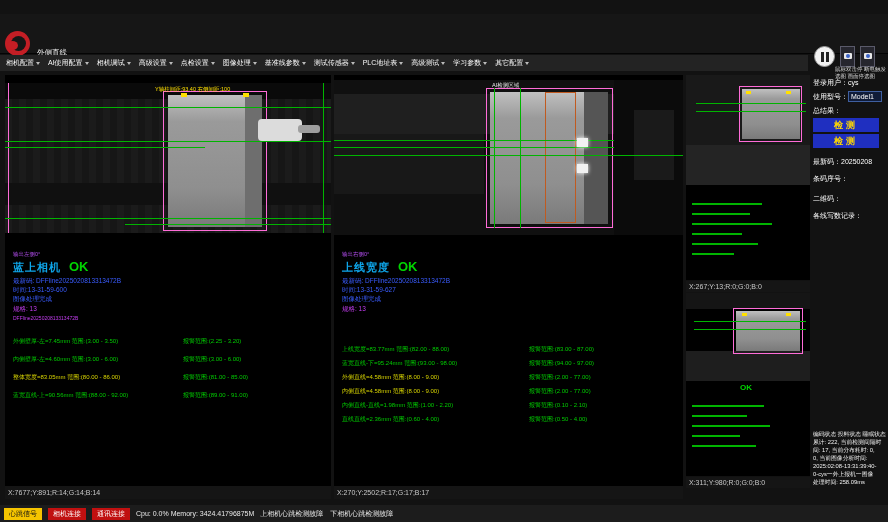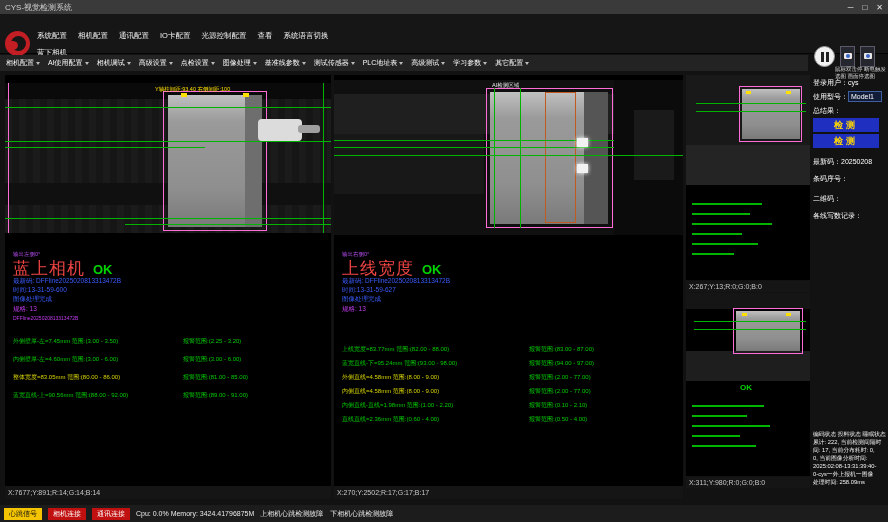--- a/index.html
+++ b/index.html
@@ -24,21 +24,21 @@
 .hint{position:absolute;left:835px;top:66px;width:52px;font-size:5.5px;line-height:6.5px;color:#d8d8d8}
 .cam{position:absolute;background:#000}
 .photo{position:absolute;overflow:hidden}
 .hl{position:absolute;height:1px;background:#00b400}
 .vl{position:absolute;width:1px;background:#00b400}
 .pinkline{position:absolute;width:1px;background:#ff6cd8}
 .pinkbox{position:absolute;border:1px solid #ff6cd8}
 .orangebox{position:absolute;border:1px solid #c05a20}
 .coords{position:absolute;height:13px;background:#151515;color:#c8c8c8;font-size:7px;line-height:13px;padding-left:3px}
 .sig{color:#b44df0;font-size:5.5px}
-.camtitle{font-size:17px;font-weight:normal;color:#ef4444;letter-spacing:1px}
+.camtitle{font-size:11px;font-weight:bold;color:#0ea5e9;letter-spacing:1px}
 .camok{font-size:13px;font-weight:bold;color:#00d400;margin-left:8px}
 .bline{color:#3a5cff;font-size:6.5px}
 .specline{color:#c33df0;font-size:6.5px}
 .mrow,.malarm{position:absolute;font-size:6px;color:#00cc00;white-space:nowrap}
 .mrow.warn{color:#d8d400}
 .product{position:absolute;background:linear-gradient(180deg,#c0c0c0 0,#9a9a9a 20%,#8f8f8f 70%,#7a7a7a 100%)}
 .ytext{color:#ffe000}
 .side{position:absolute;left:813px;top:78px;width:75px;height:410px;font-size:7px;color:#fff}
 .modelbox{display:inline-block;min-width:34px;height:11px;background:#101c38;border:1px solid #3f5f9f;color:#fff;font-size:7px;line-height:9px;padding:0 2px}
 .resbox{width:66px;height:14px;background:#1f2fc0;color:#ffd800;font-weight:bold;font-size:9px;line-height:14px;text-align:center;letter-spacing:3px;margin-top:2px}
@@ -48,44 +48,27 @@
 .chip.y{background:#f5c400;color:#111}
 .chip.r{background:#c01010;color:#fff}
 .sbtext{color:#e8e8e8}
 .gbar{position:absolute;height:2px;background:#00b400}
 </style>
 </head>
 <body>
 
 <div class="app">
 
-  <div class="titlebar">
-    <span>CYS-视觉检测系统</span>
-    <span class="tbc">
-      <span>─</span>
-      <span>□</span>
-      <span>✕</span>
-    </span>
-  </div>
 
   <div class="menuarea">
     <div class="logo">
         <i></i>
         <b></b>
       </div>
-    <div class="menuitems">
-      <span>系统配置</span>
-      <span>相机配置</span>
-      <span>通讯配置</span>
-      <span>IO卡配置</span>
-      <span>光源控制配置</span>
-      <span>查看</span>
-      <span>系统语言切换</span>
-    </div>
-    <div class="runrow">蓝下相机</div>
+    <div class="runrow">外侧直线</div>
   </div>
 
   <div class="tabbar">
     <span class="tab">相机配置</span>
     <span class="tab">AI使用配置</span>
     <span class="tab">相机调试</span>
     <span class="tab">高级设置</span>
     <span class="tab">点检设置</span>
     <span class="tab">图像处理</span>
     <span class="tab">基准线参数</span>

